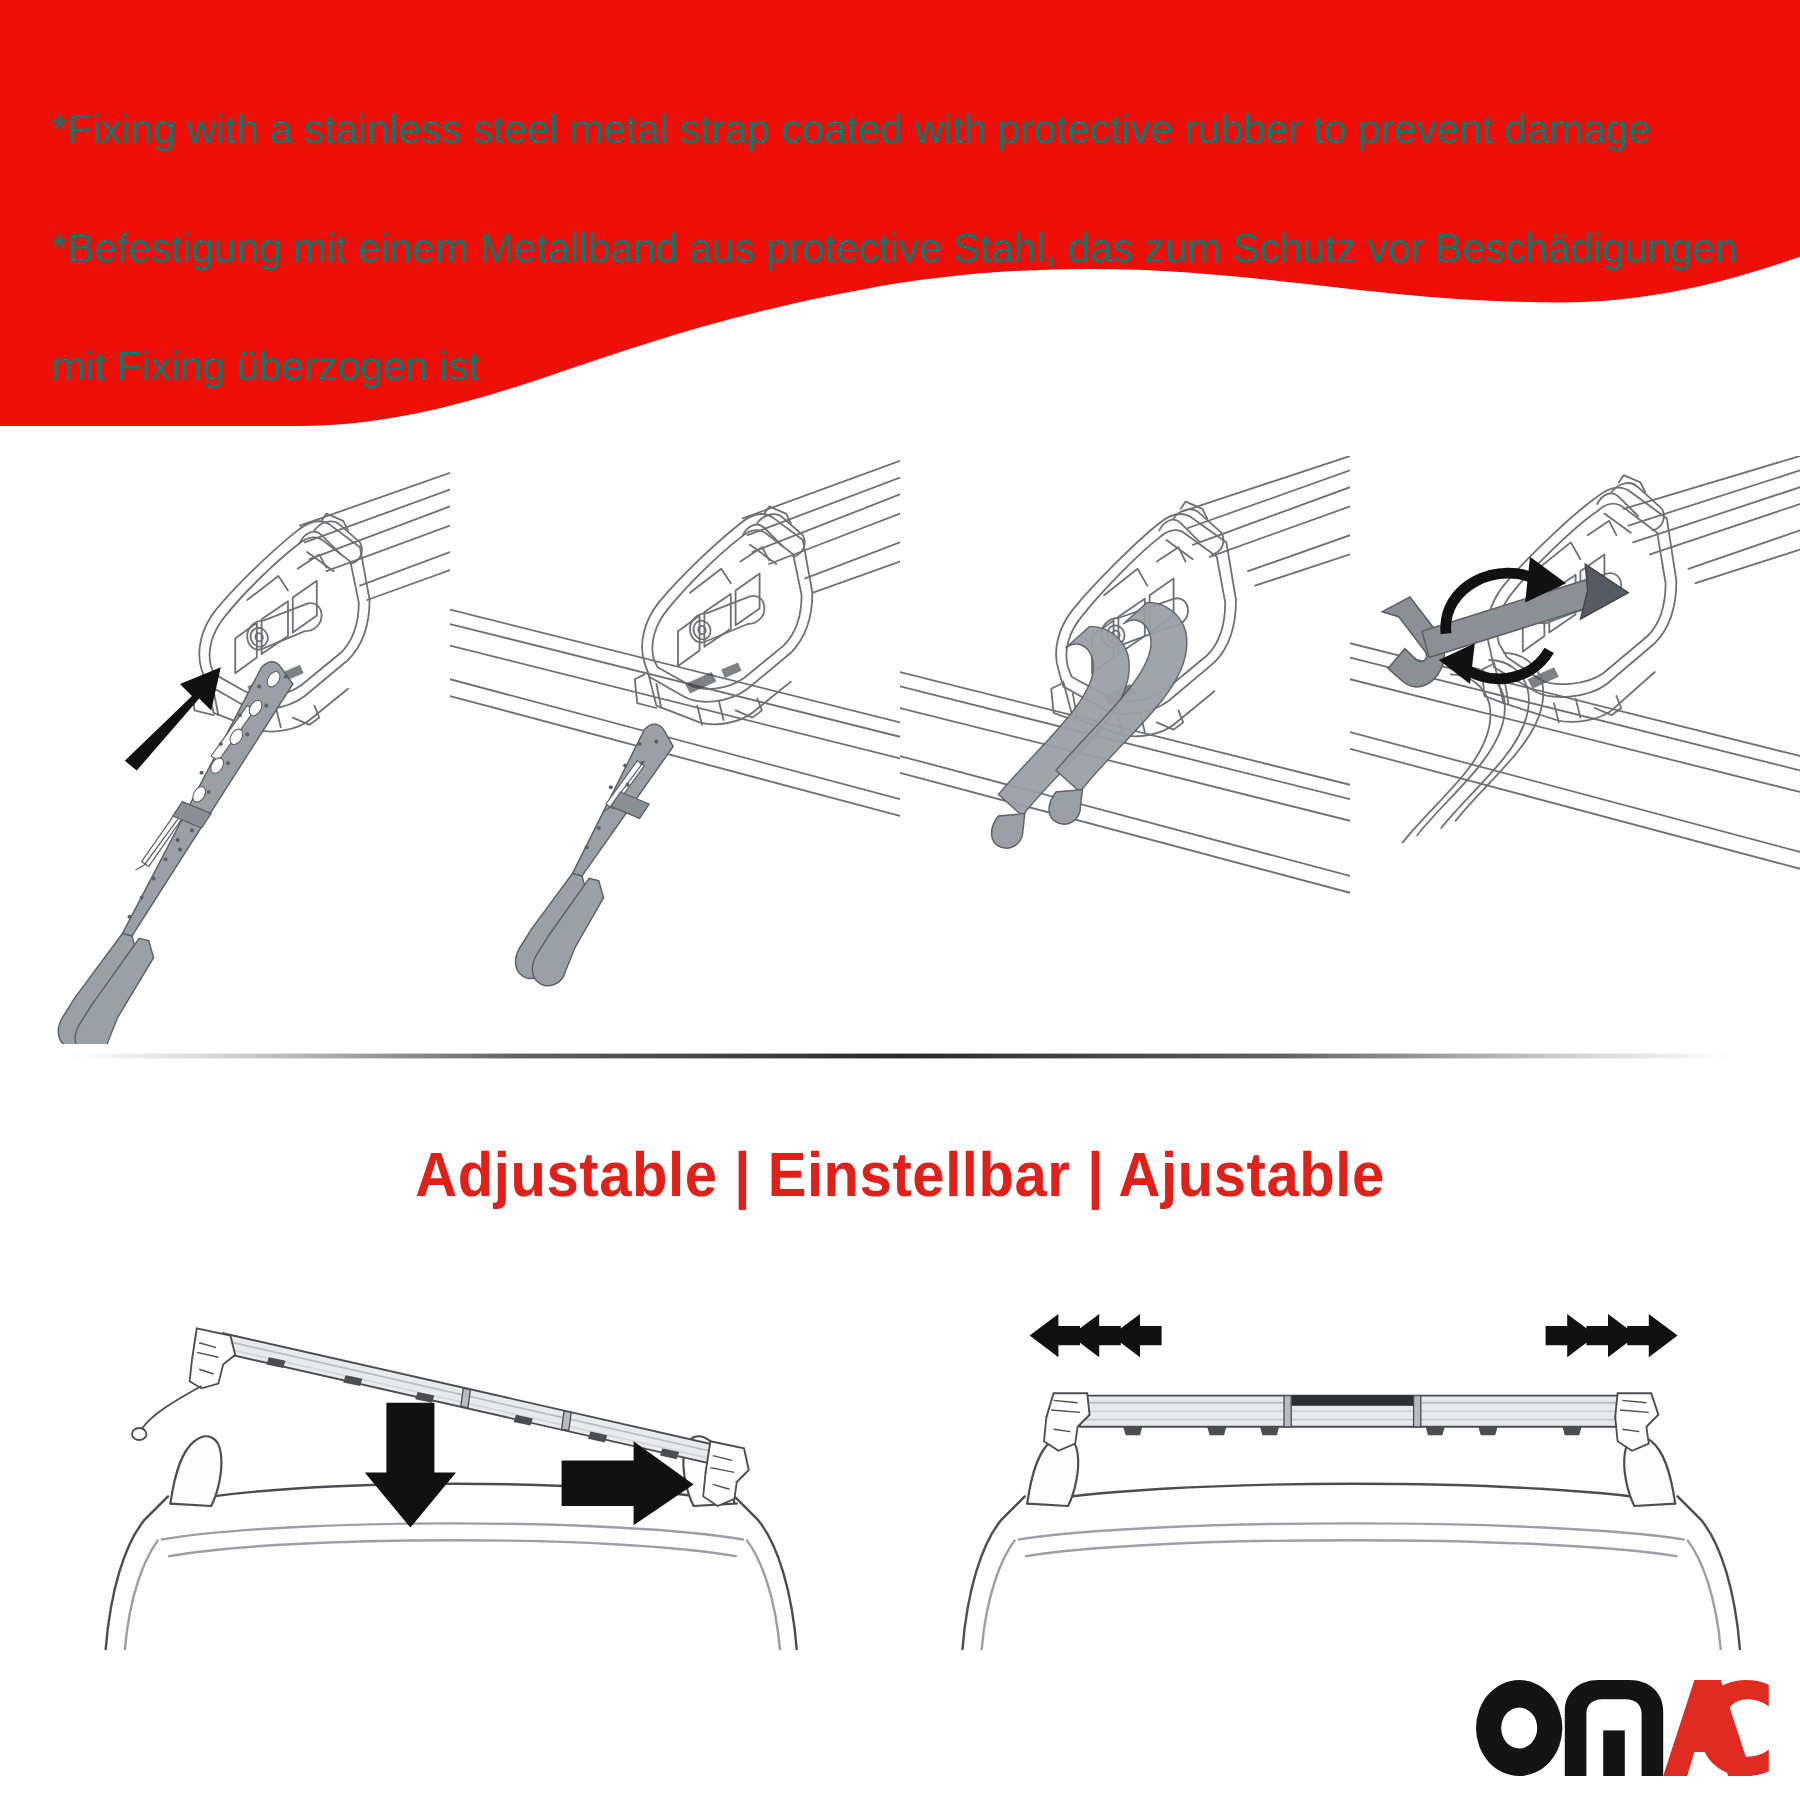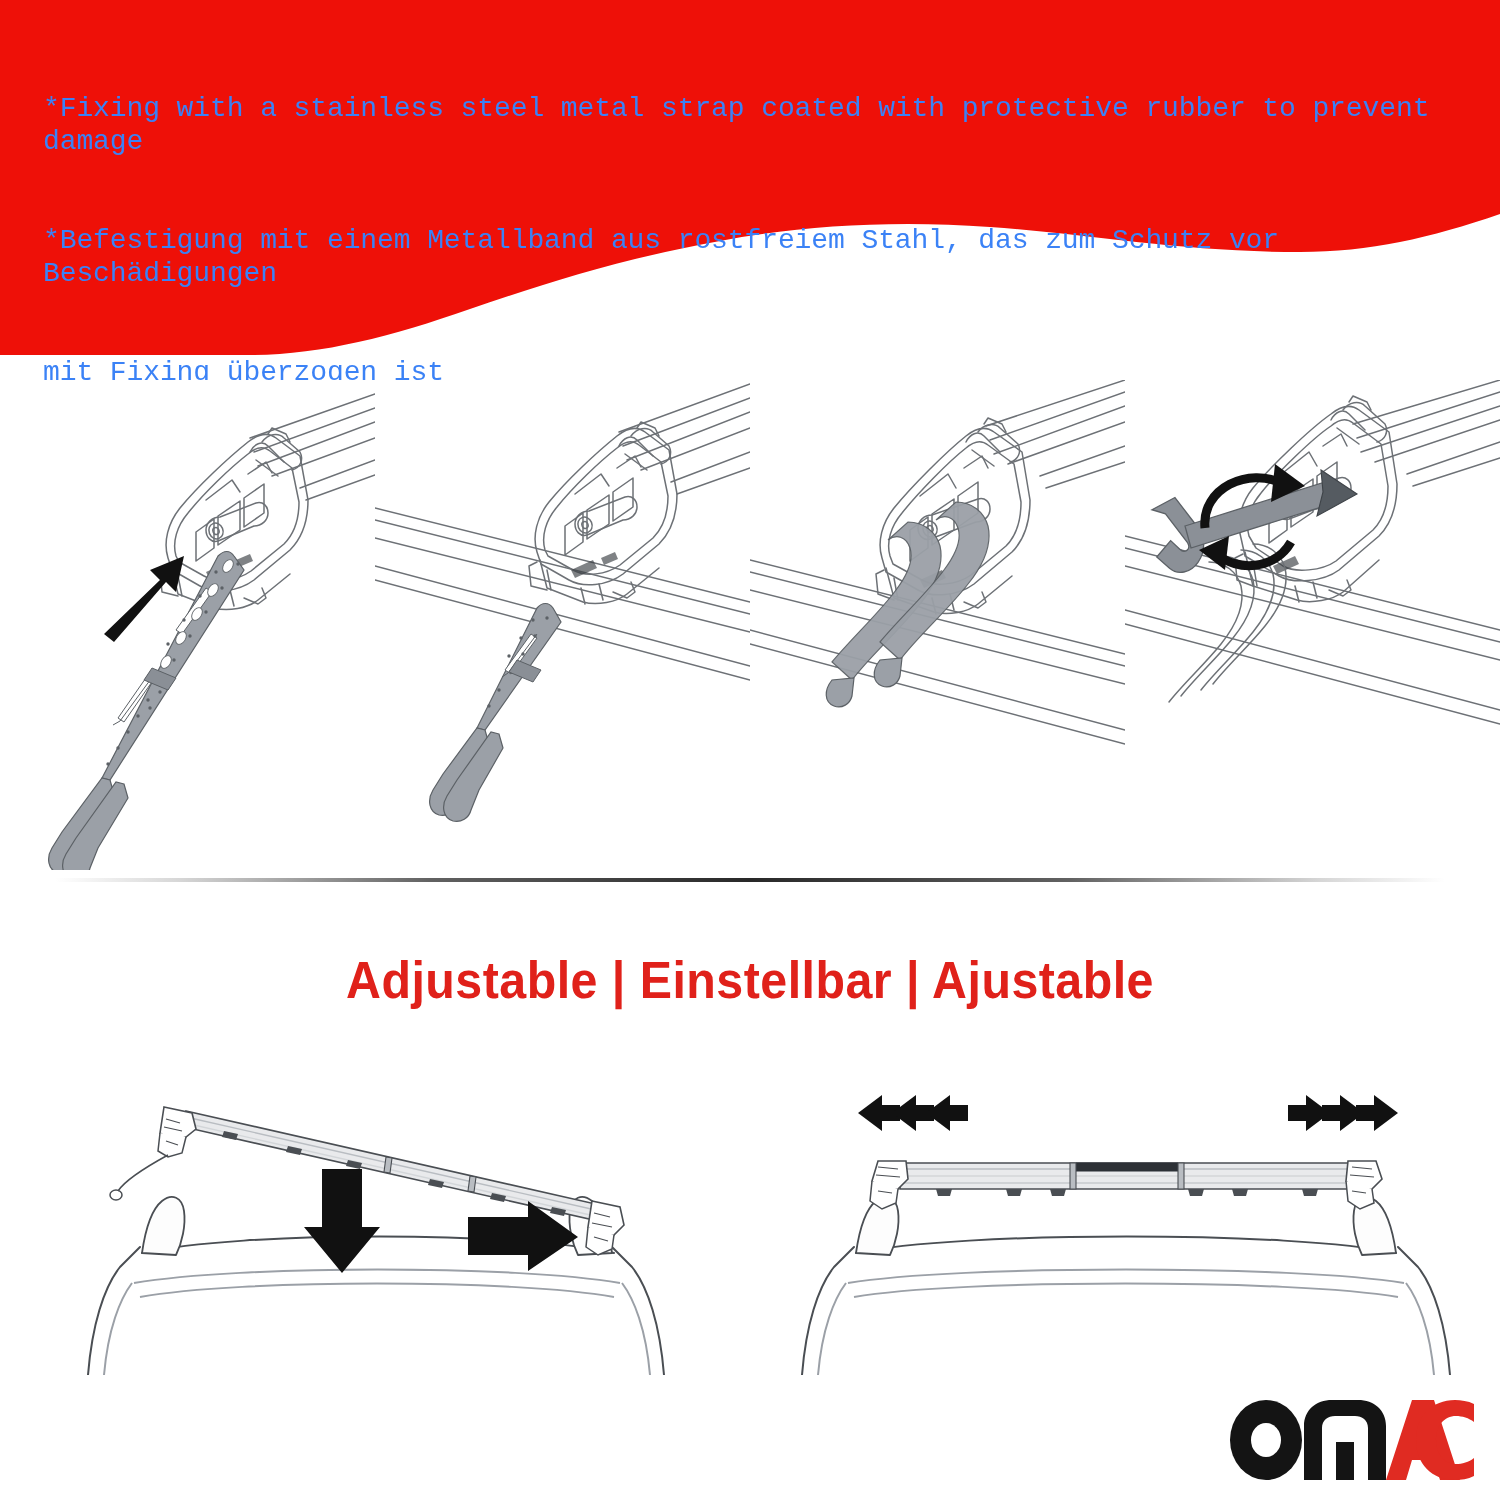--- a/index.html
+++ b/index.html
@@ -33,23 +33,23 @@
     top: 0;
     width: 1500px;
     height: 380px;
     display: block;
   }
   .banner-text {
     position: absolute;
     left: 43px;
     top: 26px;
     width: 1420px;
-    color: #3b82f6;
-    font-family: Liberation Mono, monospace;
-    font-size: 28px;
+    color: #0f766e;
+    font-family: Liberation Sans, sans-serif;
+    font-size: 34px;
     line-height: 33px;
     letter-spacing: -0.1px;
     white-space: pre-wrap;
     z-index: 3;
   }
   .banner-line { display: block; }
 
   
   .steps-row {
     position: absolute;
@@ -137,21 +137,21 @@
       <path d="M0,0 L1500,0 L1500,214
                C1430,238 1370,252 1300,252
                C1180,252 1090,234 990,227
                C890,220 800,226 720,241
                C620,259 540,285 470,309
                C390,337 320,355 250,355
                L0,355 Z" fill="#ee1008"></path>
     </svg>
     <div class="banner-text">
       <span class="banner-line">*Fixing with a stainless steel metal strap coated with protective rubber to prevent damage</span>
-      <span class="banner-line">*Befestigung mit einem Metallband aus rostfreiem Stahl, das zum Schutz vor Beschädigungen</span>
+      <span class="banner-line">*Befestigung mit einem Metallband aus protective Stahl, das zum Schutz vor Beschädigungen</span>
       <span class="banner-line">mit Fixing überzogen ist</span>
       
       
     </div>
   </div>
 
   <div class="steps-row">
 
     <div class="step-cell">
       <svg viewBox="0 0 375 490">

